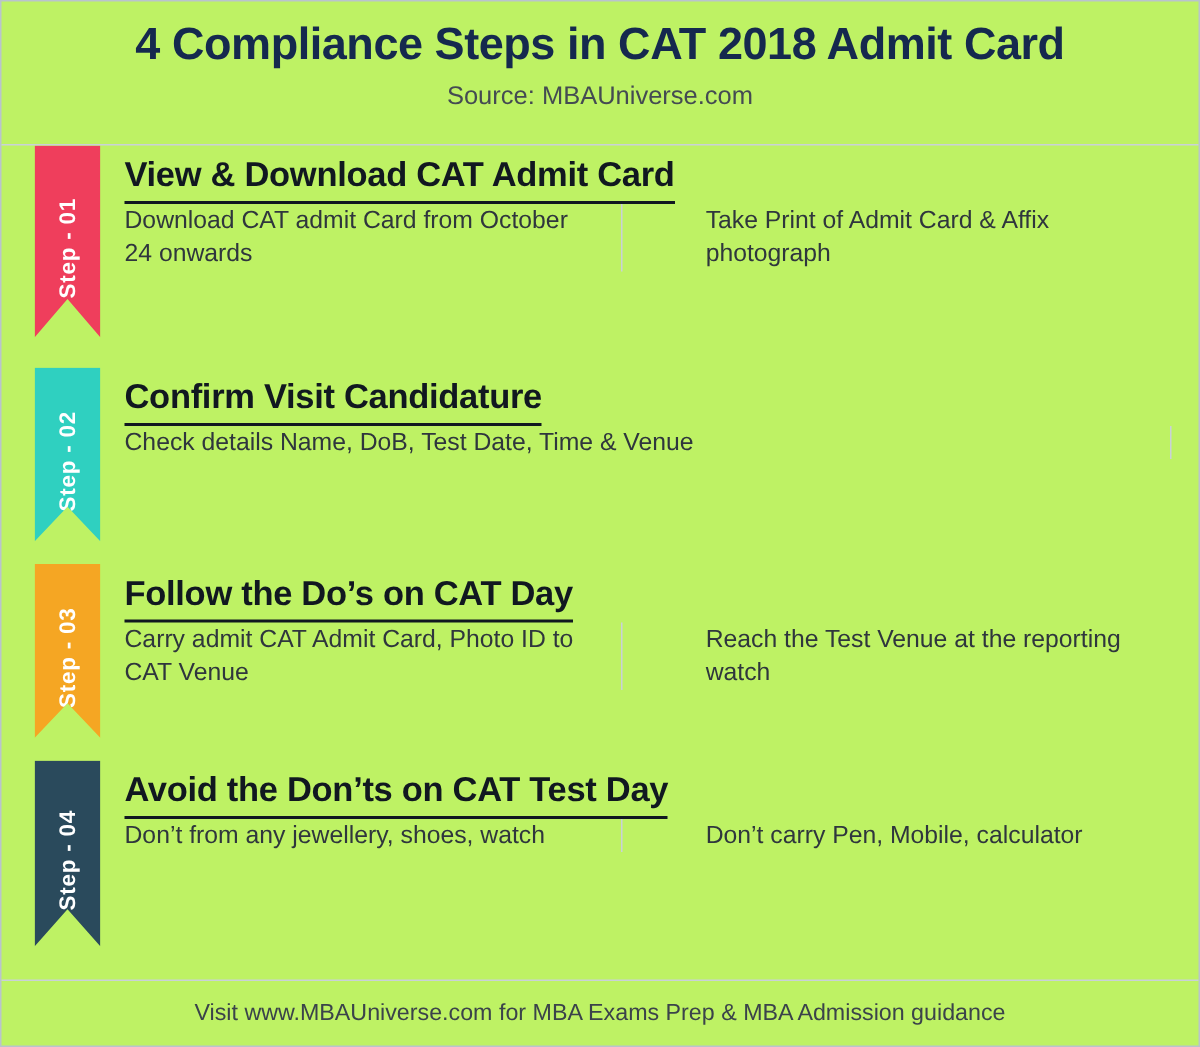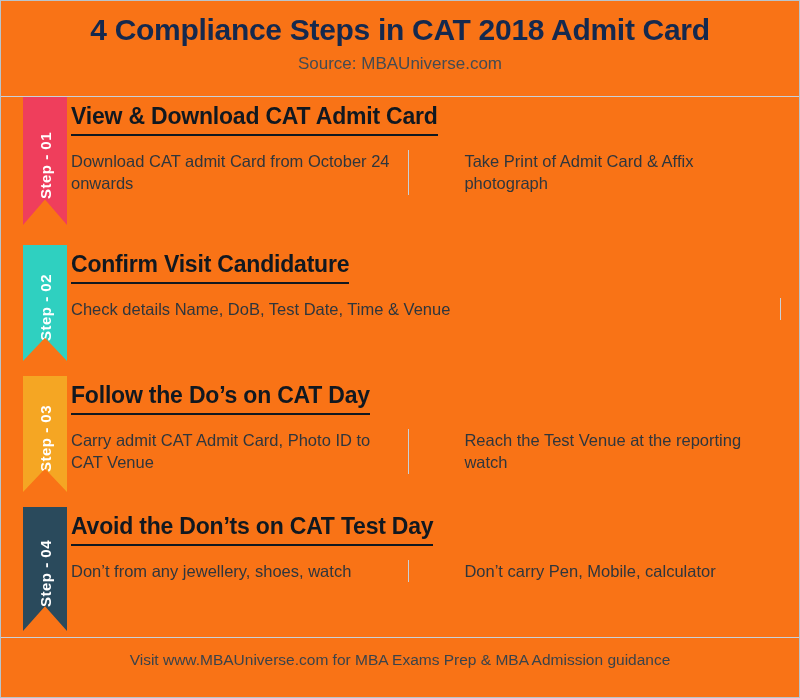--- a/index.html
+++ b/index.html
@@ -12,21 +12,21 @@
     background: #ffffff;
     font-family: "Liberation Sans", sans-serif;
     overflow: hidden;
   }
   .infographic {
     position: relative;
     width: 800px;
     height: 698px;
     box-sizing: border-box;
     border: 1px solid #b9c4cc;
-    background: #f97316;
+    background: #bef264;
   }
   .title {
     text-align: center;
     font-size: 30px;
     font-weight: bold;
     color: #15294e;
     letter-spacing: -0.3px;
     margin: 12px 0 0 0;
     line-height: 1.1;
   }
@@ -68,36 +68,35 @@
     justify-content: center;
   }
   .ribbon .label {
     writing-mode: vertical-rl;
     transform: rotate(180deg);
     white-space: nowrap;
     padding-bottom: 10px;
   }
   .step-body {
     flex: 1 1 auto;
-    padding-left: 4px;
+    padding-left: 16px;
     padding-right: 18px;
   }
   .step-heading {
     font-size: 23px;
     font-weight: bold;
     color: #111820;
     border-bottom: 2px solid #111820;
     display: inline-block;
     padding-bottom: 4px;
     margin-top: 6px;
     letter-spacing: -0.2px;
   }
   .cols {
     display: flex;
-    margin-top: 14px;
     gap: 33px;
   }
   .col {
     font-size: 16.5px;
     line-height: 1.35;
     color: #2f363d;
     flex: 1 1 50%;
     box-sizing: border-box;
   }
   .col.left {
@@ -105,21 +104,21 @@
     border-right: 1px solid #c9d1d8;
   }
   .col.right {
     padding-left: 22px;
   }
   .footer {
     position: absolute;
     left: 0;
     right: 0;
     bottom: 0;
-    height: 60px;
+    height: 44px;
   }
   .footer .fline {
     width: 100%;
     height: 1px;
     background: #c9d1d8;
   }
   .footer .ftext {
     text-align: center;
     font-size: 15.5px;
     color: #3b434a;

